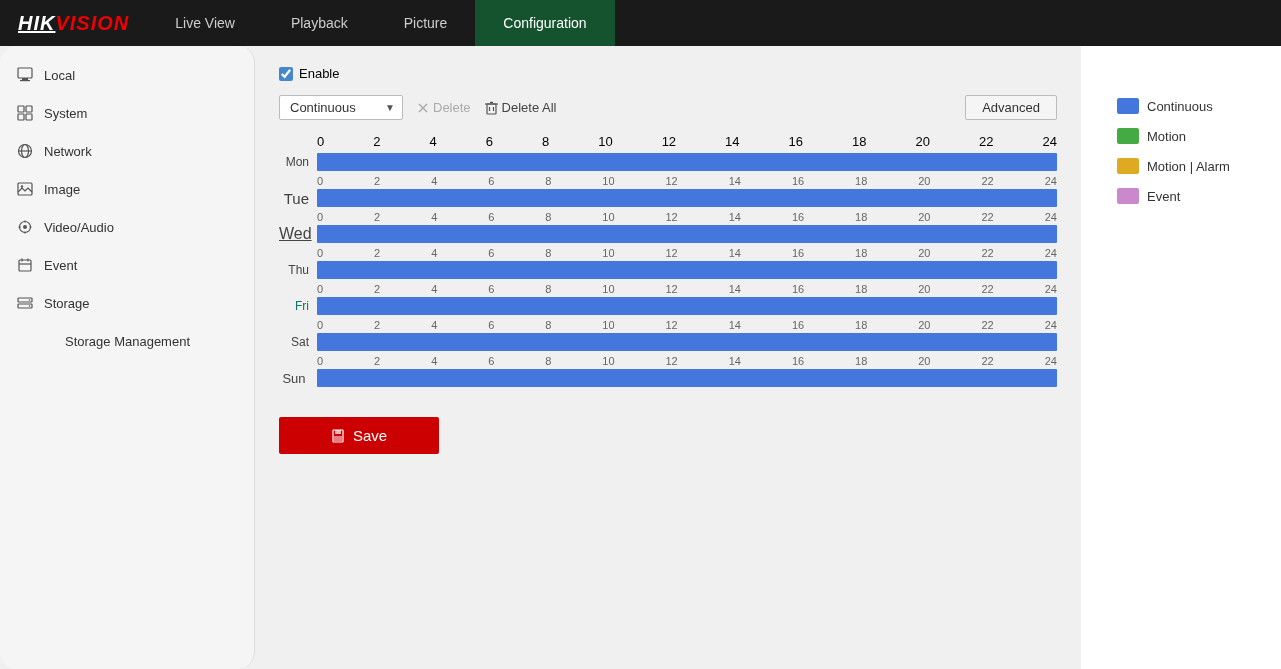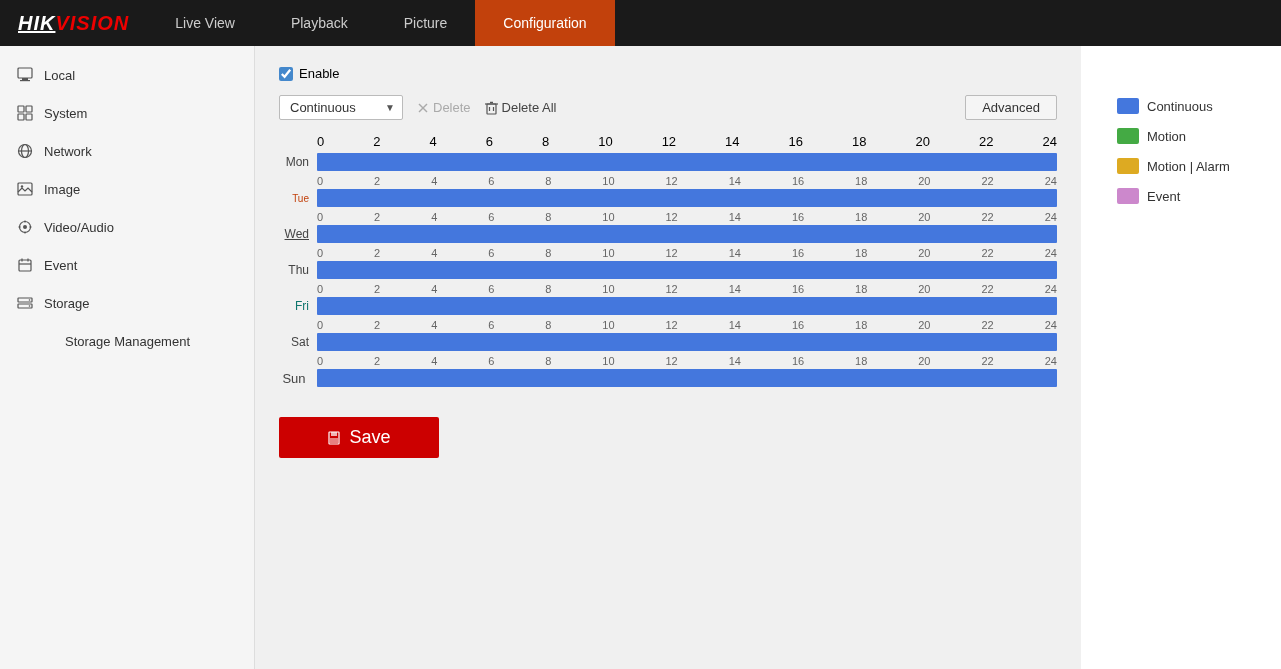--- a/index.html
+++ b/index.html
@@ -9,27 +9,27 @@
     .top-nav {
       display: flex; align-items: center; background: #1a1a1a; height: 46px; padding: 0 0;
     }
     .logo {
       display: flex; align-items: center; background: #1a1a1a; padding: 0 18px; height: 100%;
     }
     .nav-items { display: flex; height: 100%; }
     .nav-item {
       display: flex; align-items: center; padding: 0 28px; color: #ccc; cursor: pointer; font-size: 14px; height: 100%;
     }
-    .nav-item.active { background: #c2410c; color: #fff; }
+    .nav-item.active { background: #14532d; color: #fff; }
 
     
     .main-layout { display: flex; height: calc(669px - 46px); }
 
     
-    .sidebar { width: 255px; background: #f5f5f5; border-right: 1px solid #ddd; padding-top: 10px; }
+    .sidebar { width: 255px; background: #f5f5f5; border-right: 1px solid #ddd; padding-top: 10px; border-radius: 17px; }
     .sidebar-item {
       display: flex; align-items: center; padding: 10px 16px; cursor: pointer; color: #333; gap: 10px;
     }
     .sidebar-item.active { color: #c00; font-weight: bold; }
     .sidebar-item.sub { padding-left: 36px; }
     .sidebar-icon { width: 18px; height: 18px; display: inline-flex; align-items: center; justify-content: center; flex-shrink: 0; }
 
     
     .enable-row { display: flex; align-items: flex-end; gap: 6px; margin-bottom: 14px; }
     .checkbox-blue { accent-color: #4488cc; width: 14px; height: 14px; cursor: pointer; }
@@ -52,21 +52,21 @@
     }
 
     
     .legend { padding: 16px 20px; min-width: 160px; display: flex; flex-direction: column; gap: 14px; margin-top: 20px; }
     .legend-item { display: flex; align-items: center; gap: 8px; font-size: 13px; color: #333; }
     .legend-color { width: 22px; height: 16px; border-radius: 2px; flex-shrink: 0; }
 
     
     .save-section { margin-top: 30px; }
     .btn-save {
-      background: #c00; color: #fff; border: none; padding: 10px 40px; font-size: 18px;
+      background: #c00; color: #fff; border: none; padding: 10px 40px; font-size: 15px;
       cursor: pointer; border-radius: 2px; display: inline-flex; align-items: center; gap: 8px; min-width: 160px; justify-content: center;
     }
 
     
     .right-panel { width: 200px; padding: 16px; background: #fff; }
 
     .content-area { display: flex; flex: 1; }
     .schedule-content { flex: 1; padding: 20px 24px; }
 
     
@@ -248,44 +248,44 @@
             <span>12</span>
             <span>14</span>
             <span>16</span>
             <span>18</span>
             <span>20</span>
             <span>22</span>
             <span>24</span>
         </div>
       </div>
       <div style="display:flex;align-items:center;margin-bottom:2px;">
-        <div style="width:38px;text-align:right;padding-right:8px;font-size:10px;color:#c2410c;">Tue</div>
-        <div style="flex:1;height:18px;background:#4477dd;border-radius:1px;cursor:pointer;"></div>
-      </div>
-
-      <div style="display:flex; align-items:center; margin-bottom:2px; margin-top:4px;">
-        <div style="width:38px;"></div>
-        <div style="flex:1; display:flex; justify-content:space-between; font-size:11px; color:#666;">
-          <span>0</span>
-            <span>2</span>
-            <span>4</span>
-            <span>6</span>
-            <span>8</span>
-            <span>10</span>
-            <span>12</span>
-            <span>14</span>
-            <span>16</span>
-            <span>18</span>
-            <span>20</span>
-            <span>22</span>
-            <span>24</span>
-        </div>
-      </div>
-      <div style="display:flex;align-items:center;margin-bottom:2px;">
-        <div style="width:38px;text-align:right;padding-right:8px;font-size:12px;color:#444;text-decoration:underline;">Wed</div>
+        <div style="width:38px;text-align:right;padding-right:8px;font-size:15px;color:#404040;">Tue</div>
+        <div style="flex:1;height:18px;background:#4477dd;border-radius:1px;cursor:pointer;"></div>
+      </div>
+
+      <div style="display:flex; align-items:center; margin-bottom:2px; margin-top:4px;">
+        <div style="width:38px;"></div>
+        <div style="flex:1; display:flex; justify-content:space-between; font-size:11px; color:#666;">
+          <span>0</span>
+            <span>2</span>
+            <span>4</span>
+            <span>6</span>
+            <span>8</span>
+            <span>10</span>
+            <span>12</span>
+            <span>14</span>
+            <span>16</span>
+            <span>18</span>
+            <span>20</span>
+            <span>22</span>
+            <span>24</span>
+        </div>
+      </div>
+      <div style="display:flex;align-items:center;margin-bottom:2px;">
+        <div style="width:38px;text-align:right;padding-right:8px;font-size:16px;color:#444;text-decoration:underline;">Wed</div>
         <div style="flex:1;height:18px;background:#4477dd;border-radius:1px;cursor:pointer;"></div>
       </div>
 
       <div style="display:flex; align-items:center; margin-bottom:2px; margin-top:4px;">
         <div style="width:38px;"></div>
         <div style="flex:1; display:flex; justify-content:space-between; font-size:11px; color:#666;">
           <span>0</span>
             <span>2</span>
             <span>4</span>
             <span>6</span>

